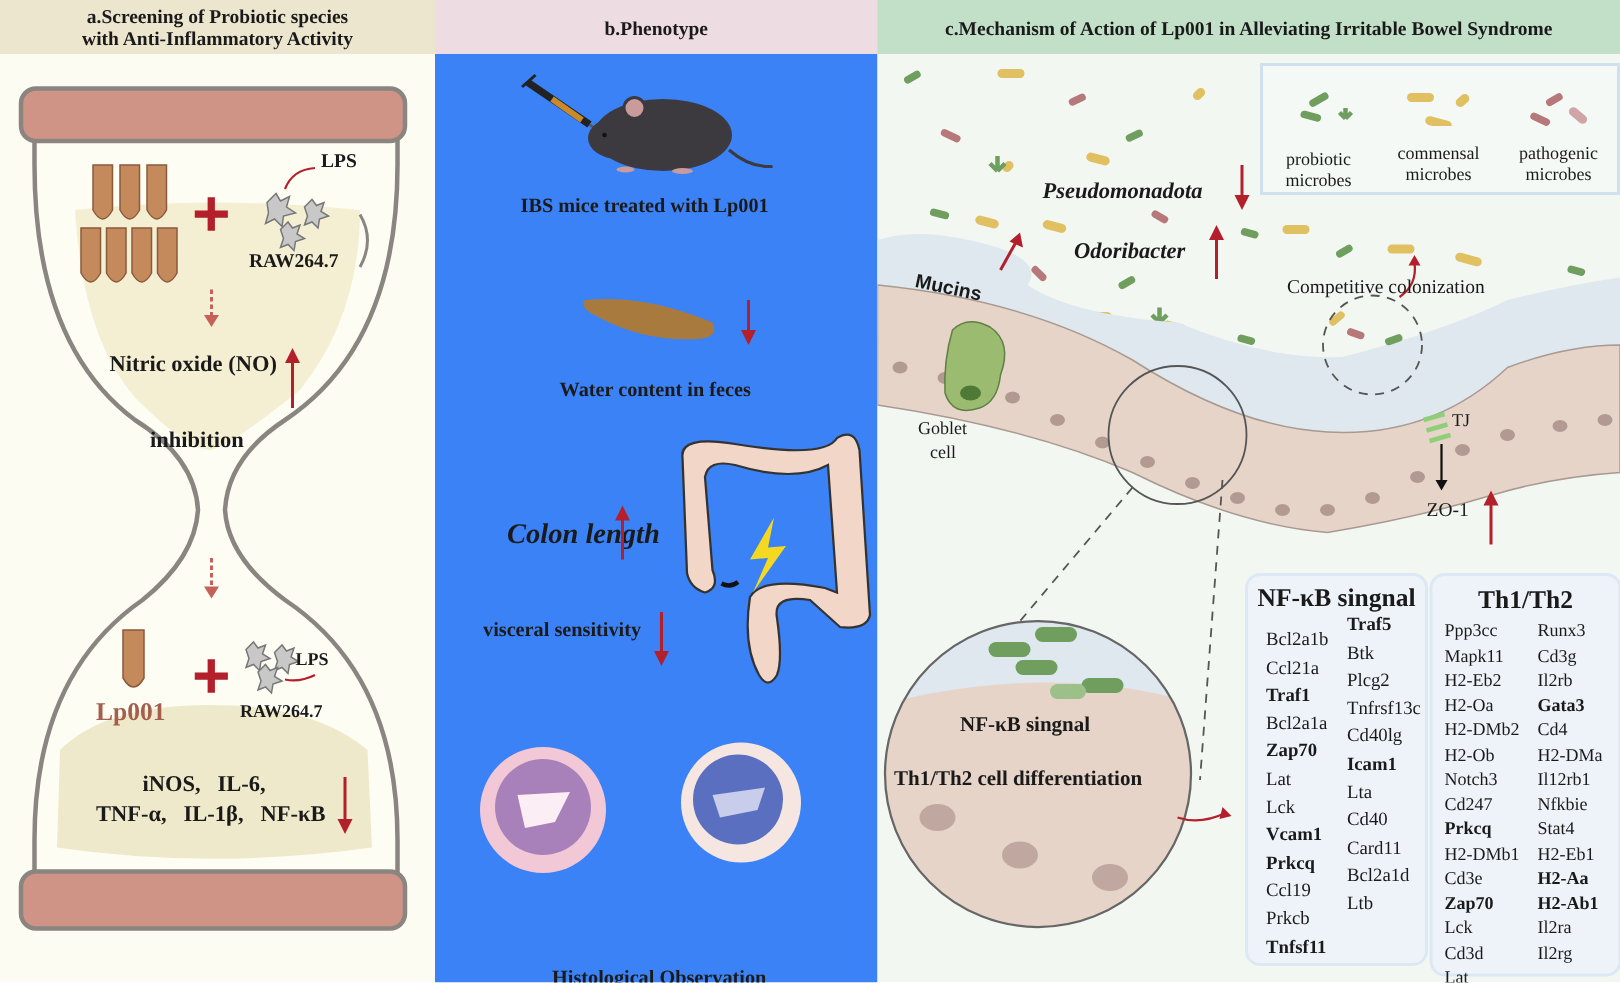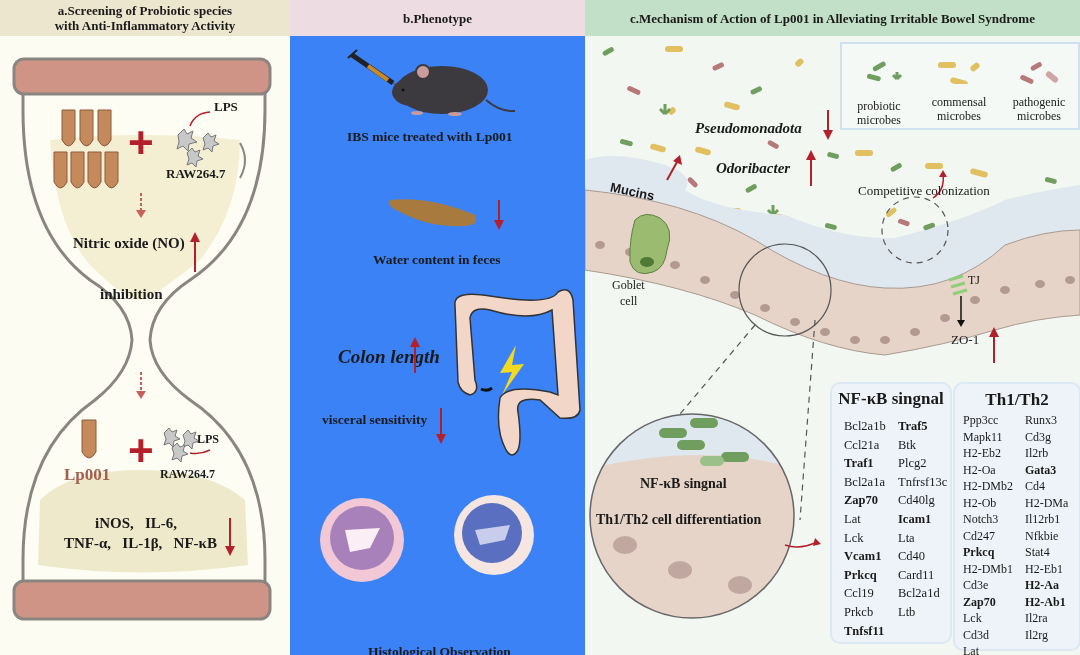--- a/index.html
+++ b/index.html
@@ -306,21 +306,21 @@
       <div>Bcl2a1a</div>
       <div class="b">Zap70</div>
       <div>Lat</div>
       <div>Lck</div>
       <div class="b">Vcam1</div>
       <div class="b">Prkcq</div>
       <div>Ccl19</div>
       <div>Prkcb</div>
       <div class="b">Tnfsf11</div>
     </div>
-  <div class="gene-col" id="nfkb-col2" style="left:66px;top:33px;">
+  <div class="gene-col" id="nfkb-col2" style="left:66px;top:23px;">
       <div class="b">Traf5</div>
       <div>Btk</div>
       <div>Plcg2</div>
       <div>Tnfrsf13c</div>
       <div>Cd40lg</div>
       <div class="b">Icam1</div>
       <div>Lta</div>
       <div>Cd40</div>
       <div>Card11</div>
       <div>Bcl2a1d</div>

